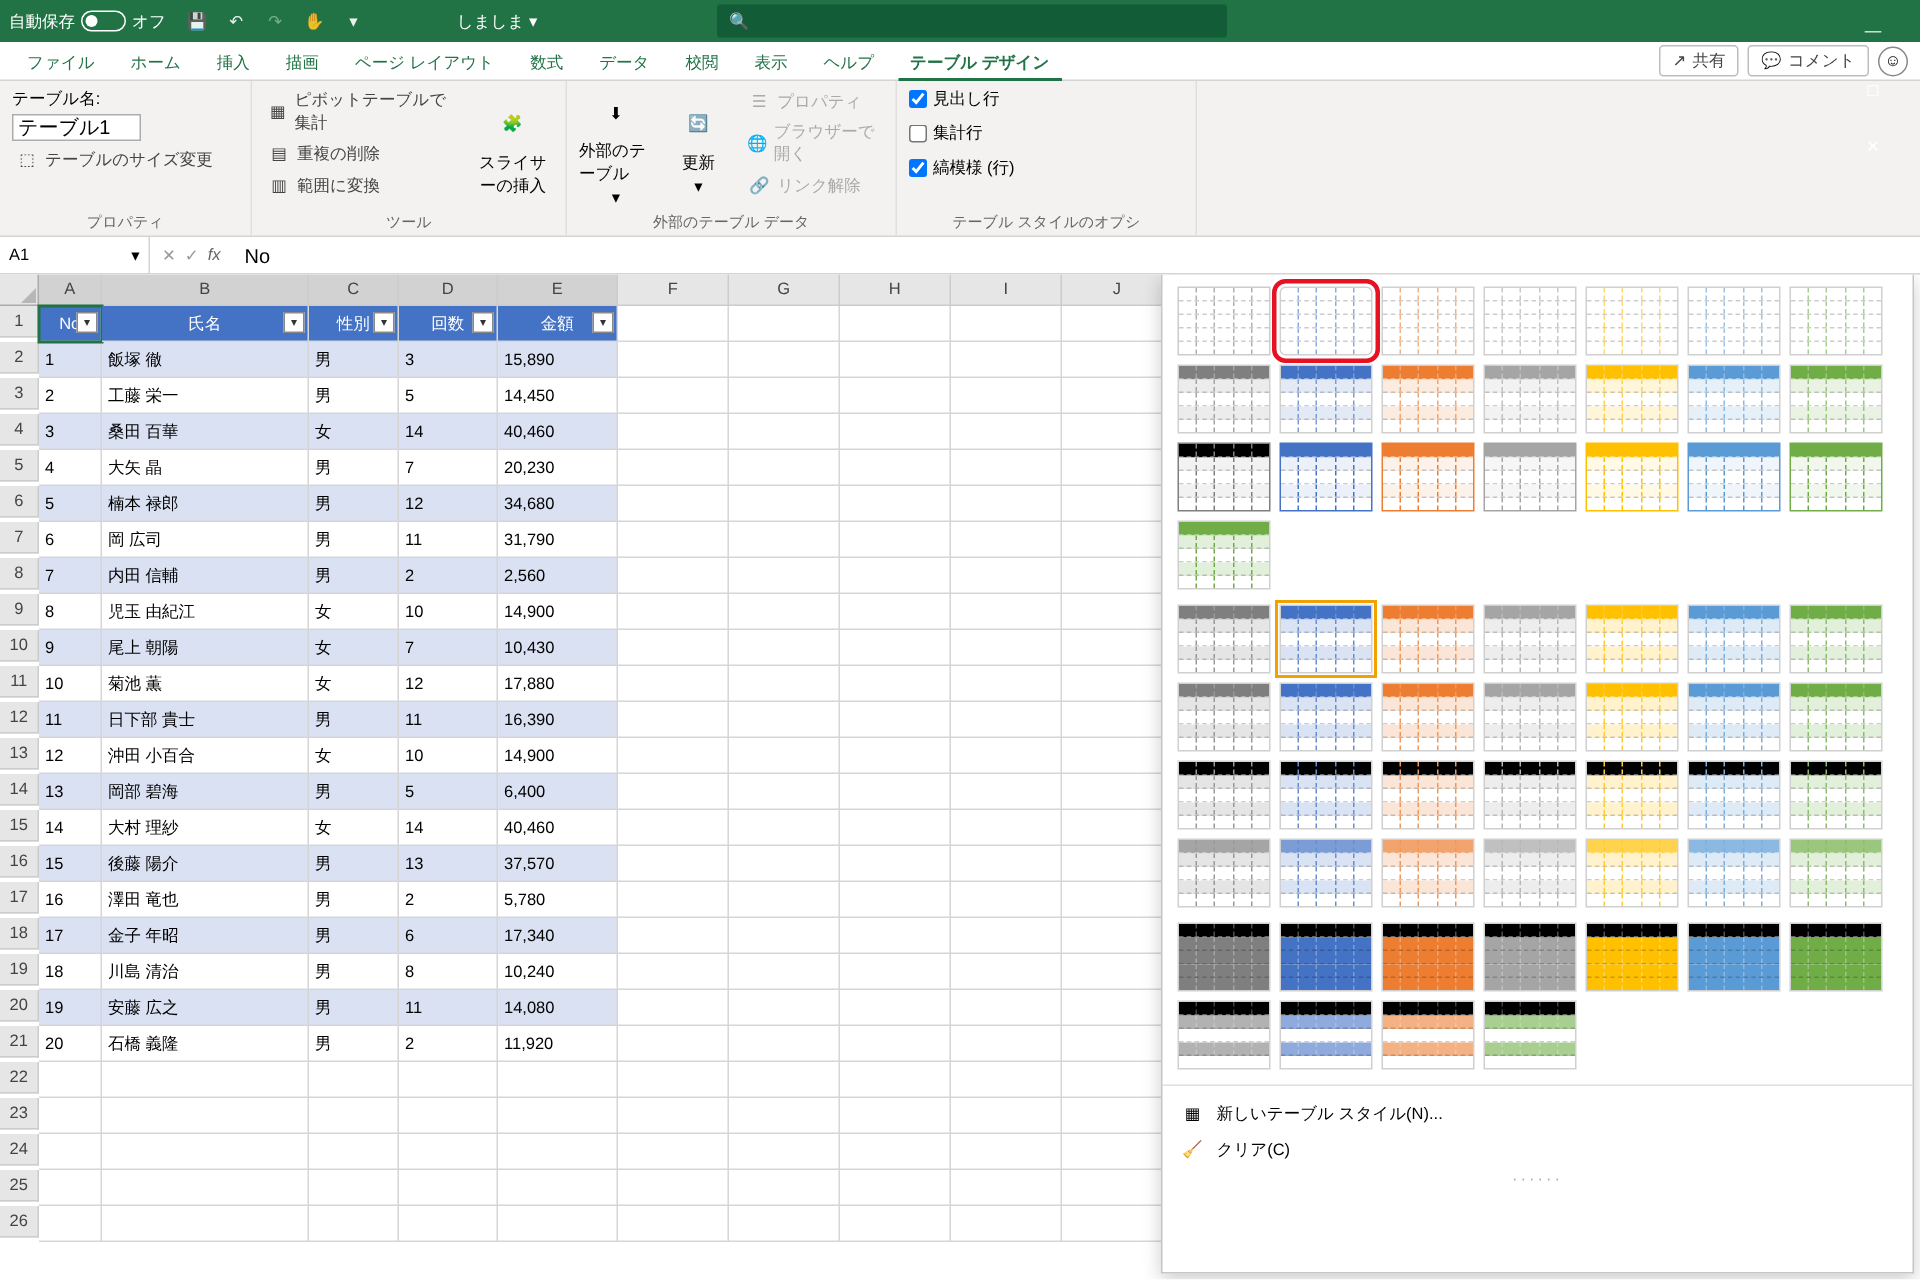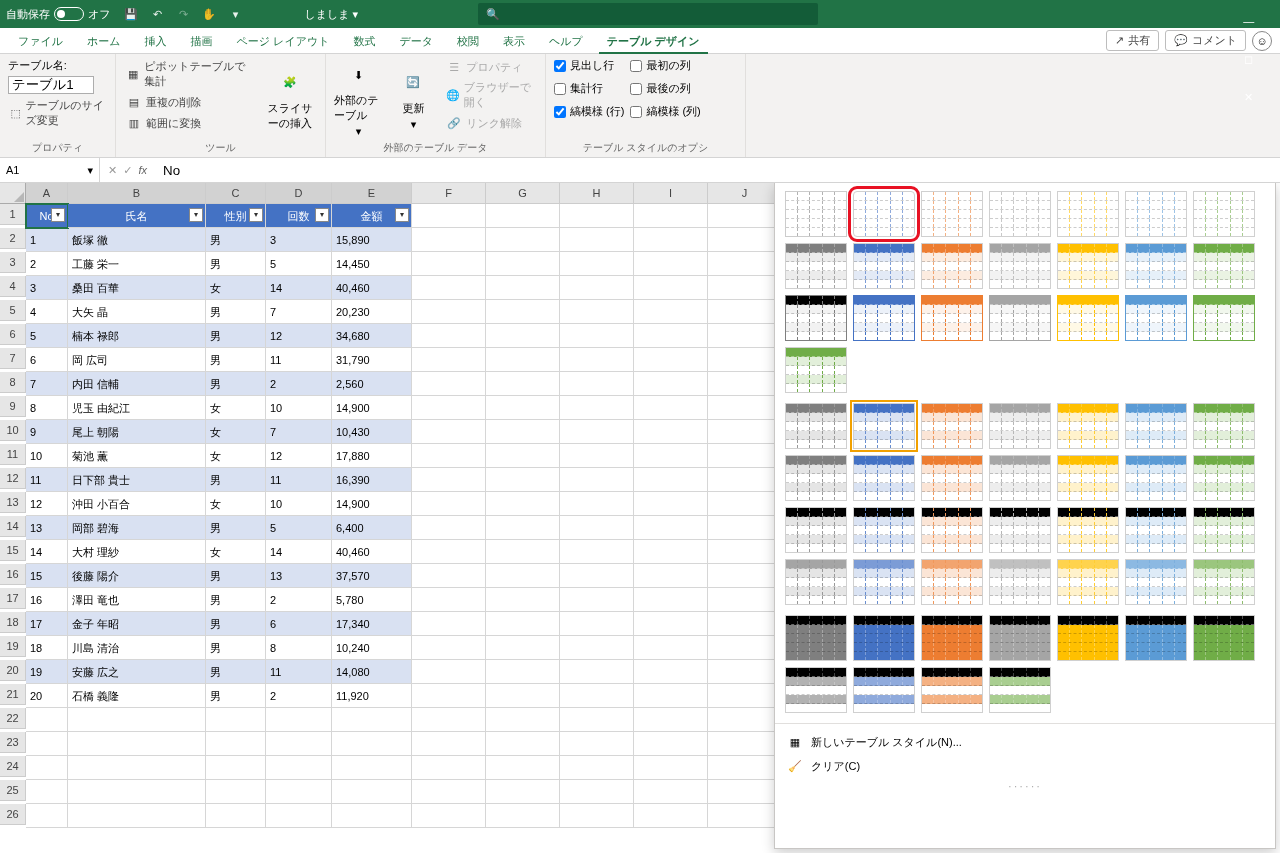--- a/index.html
+++ b/index.html
@@ -119,21 +119,21 @@
       </div>
     <div class="pillbtn">
         <span>💬</span>
         <span>コメント</span>
       </div>
     <div class="smiley">☺</div>
   </div>
 </div>
 
 <div class="ribbon">
-  <div class="rgroup" style="width:116px">
+  <div class="rgroup" style="width:168px">
     <div class="body">
         <div class="col">
       <span>テーブル名:</span>
       <div class="tblname"><input value="テーブル1" style=""></div>
       <div class="rbtn-sm">
             <span class="ricon">⬚</span>
             <span>テーブルのサイズ変更</span>
           </div>
     </div>
       </div>
@@ -198,34 +198,20 @@
             <input type="checkbox" checked="" style="">
             <span>見出し行</span>
           </label>
         <label class="chk">
             <input type="checkbox" style="">
             <span>集計行</span>
           </label>
         <label class="chk">
             <input type="checkbox" checked="" style="">
             <span>縞模様 (行)</span>
-          </label>
-      </div>
-      <div class="col" style="gap:8px">
-        <label class="chk">
-            <input type="checkbox" style="">
-            <span>最初の列</span>
-          </label>
-        <label class="chk">
-            <input type="checkbox" style="">
-            <span>最後の列</span>
-          </label>
-        <label class="chk">
-            <input type="checkbox" style="">
-            <span>縞模様 (列)</span>
           </label>
       </div>
     </div>
     <div class="label">テーブル スタイルのオプシ</div>
   </div>
 </div>
 
 <div class="fbar">
   <div class="namebox">
       <span>A1</span>

